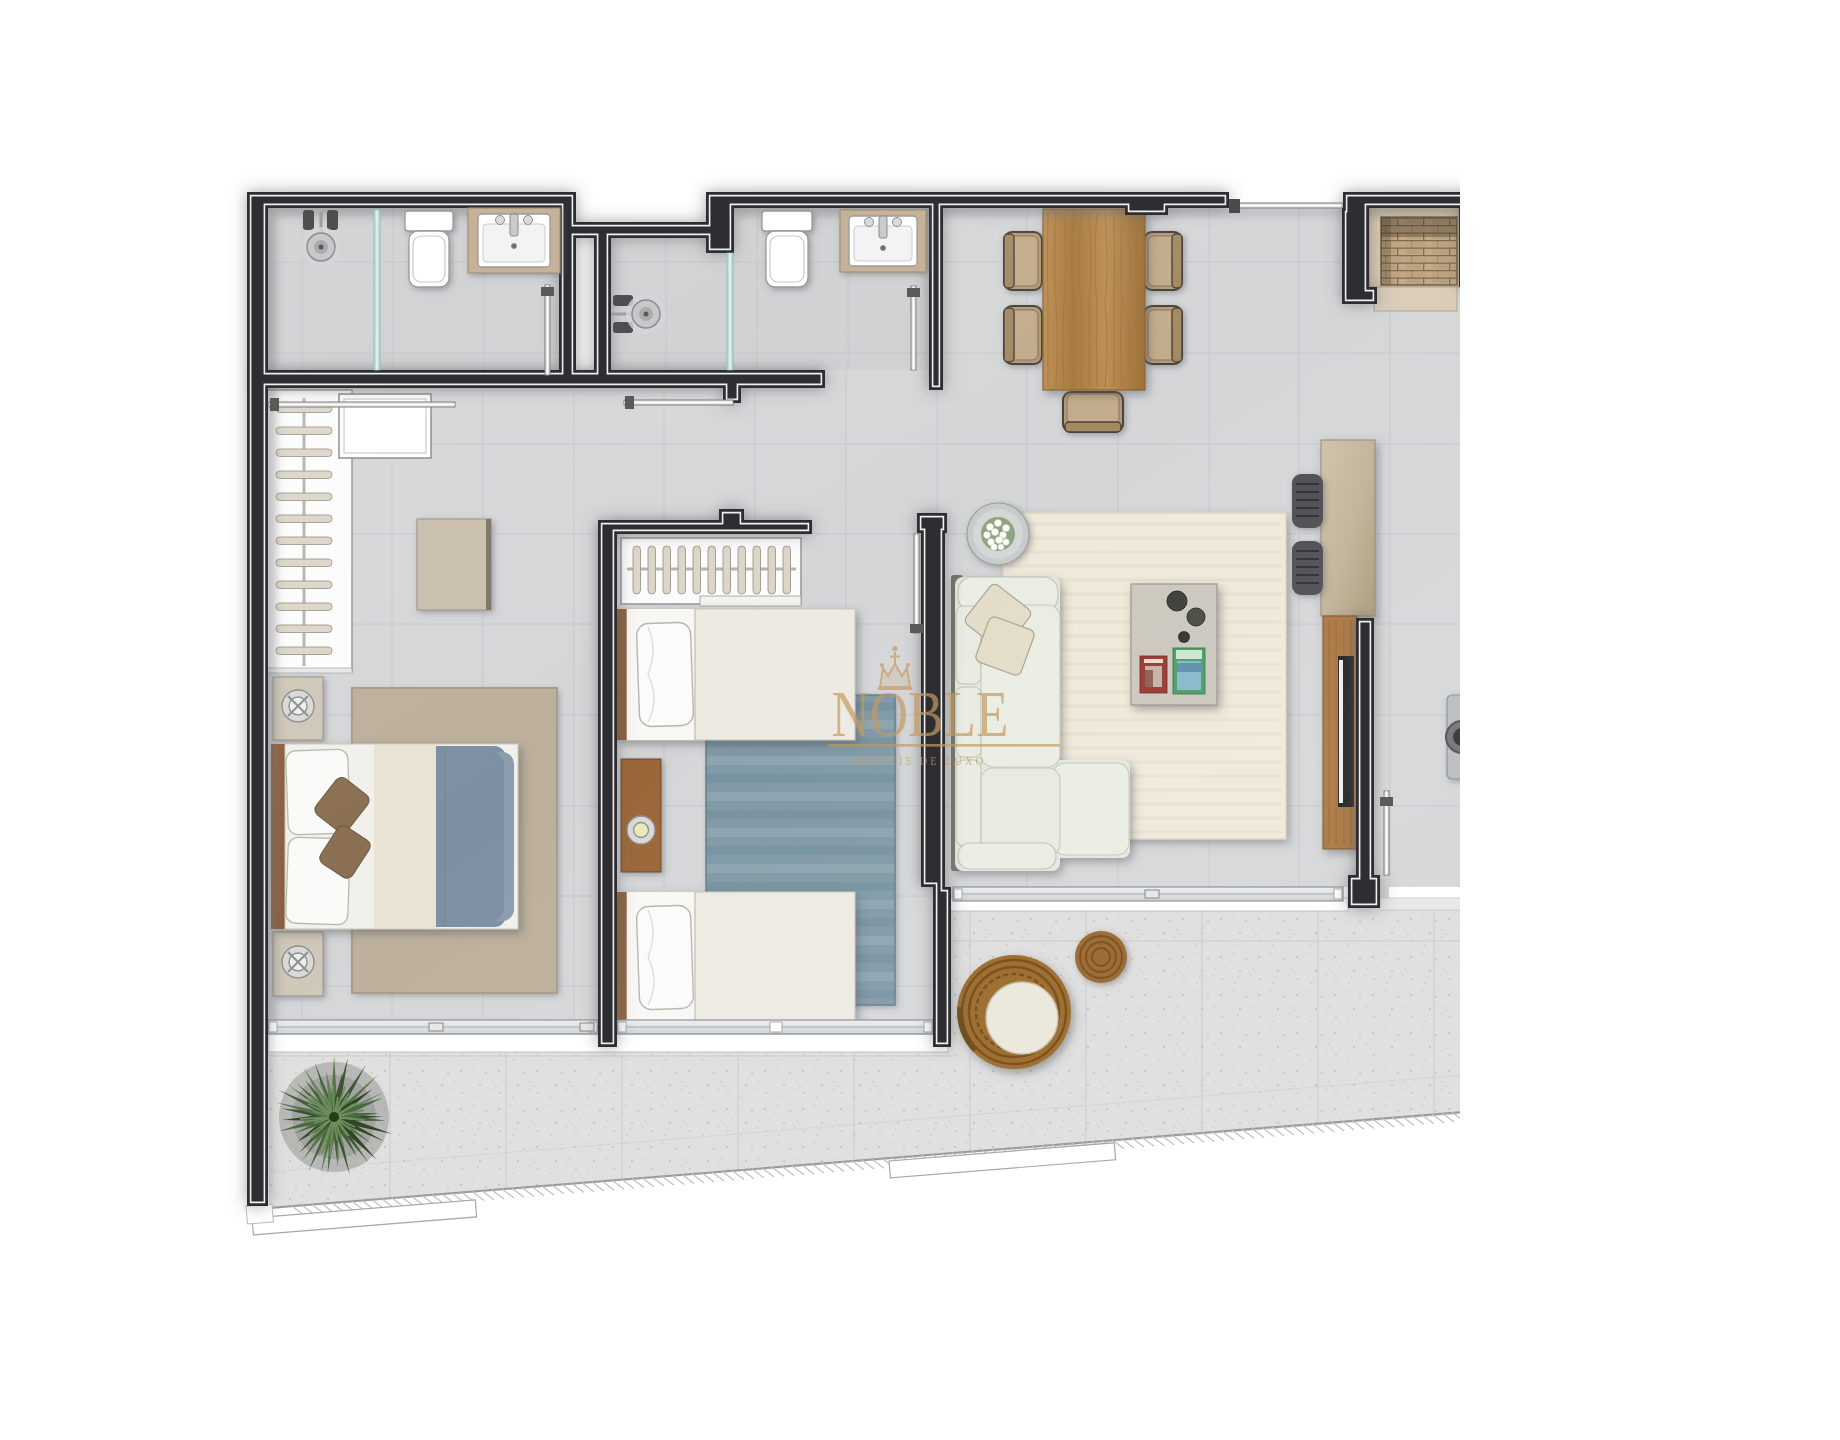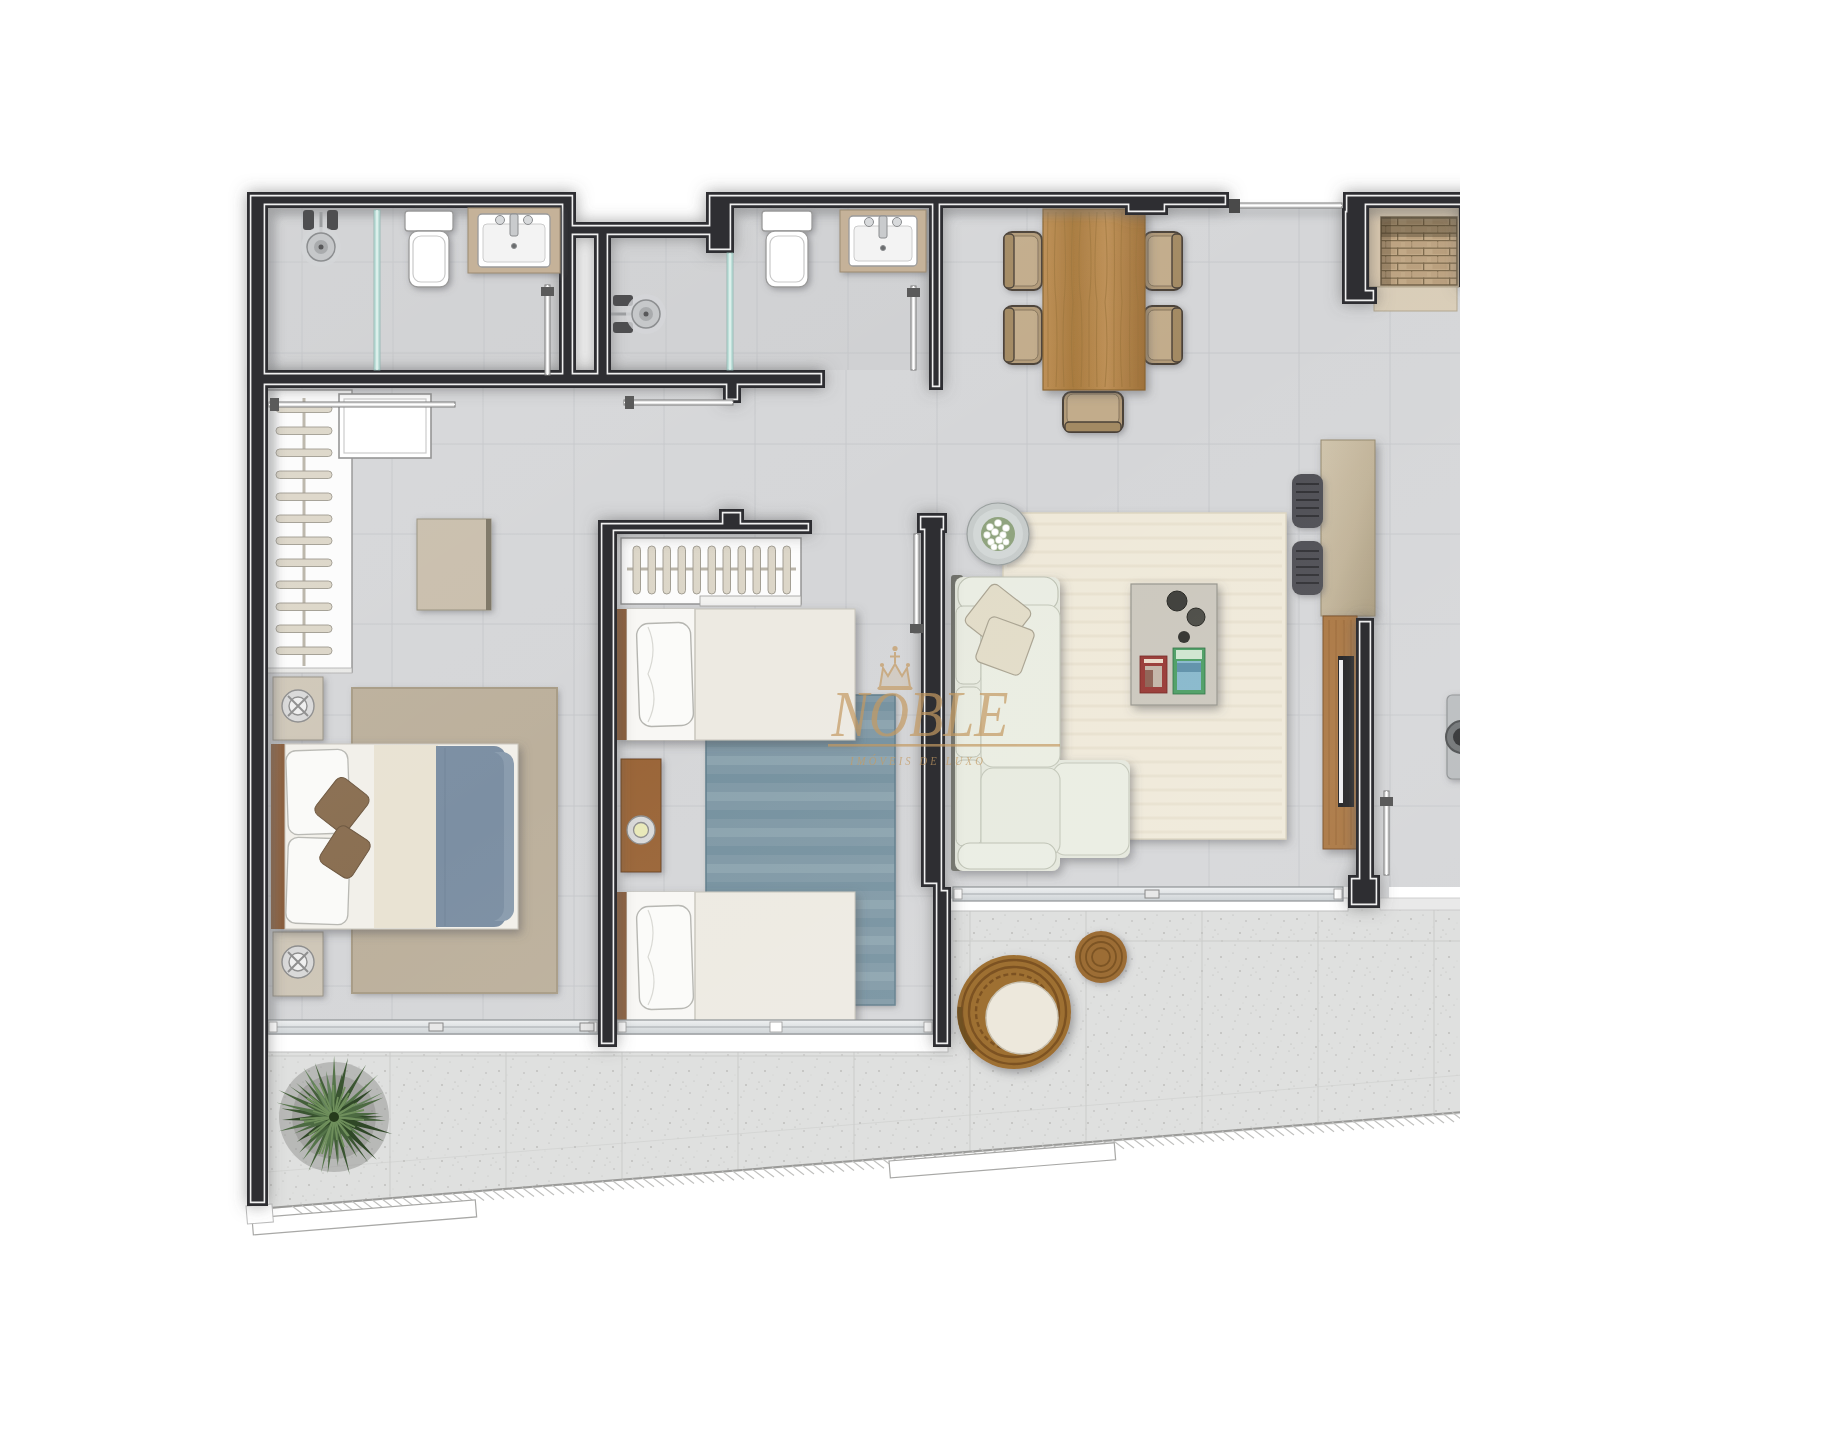--- a/index.html
+++ b/index.html
@@ -1,16 +1,16 @@
 <!DOCTYPE html>
 <html><head>
 <meta charset="utf-8">
 <style>
   html,body{margin:0;padding:0;background:#ffffff;}
-  #stage{width:1460px;height:1440px;position:relative;background:#4d7c0f;overflow:hidden;font-style:italic;}
+  #stage{width:1460px;height:1440px;position:relative;background:#4d7c0f;overflow:hidden;}
   svg{display:block;}
   text{font-family:"Liberation Serif", serif;}
 </style>
 </head>
 <body>
 <div id="stage">
 <svg width="1840" height="1440" viewBox="0 0 1840 1440" xmlns="http://www.w3.org/2000/svg">
 <defs>
   <filter id="softsh" x="-40%" y="-40%" width="180%" height="180%">
     <feDropShadow dx="0" dy="0" stdDeviation="8" flood-color="#5a5a5a" flood-opacity="0.55"></feDropShadow>

